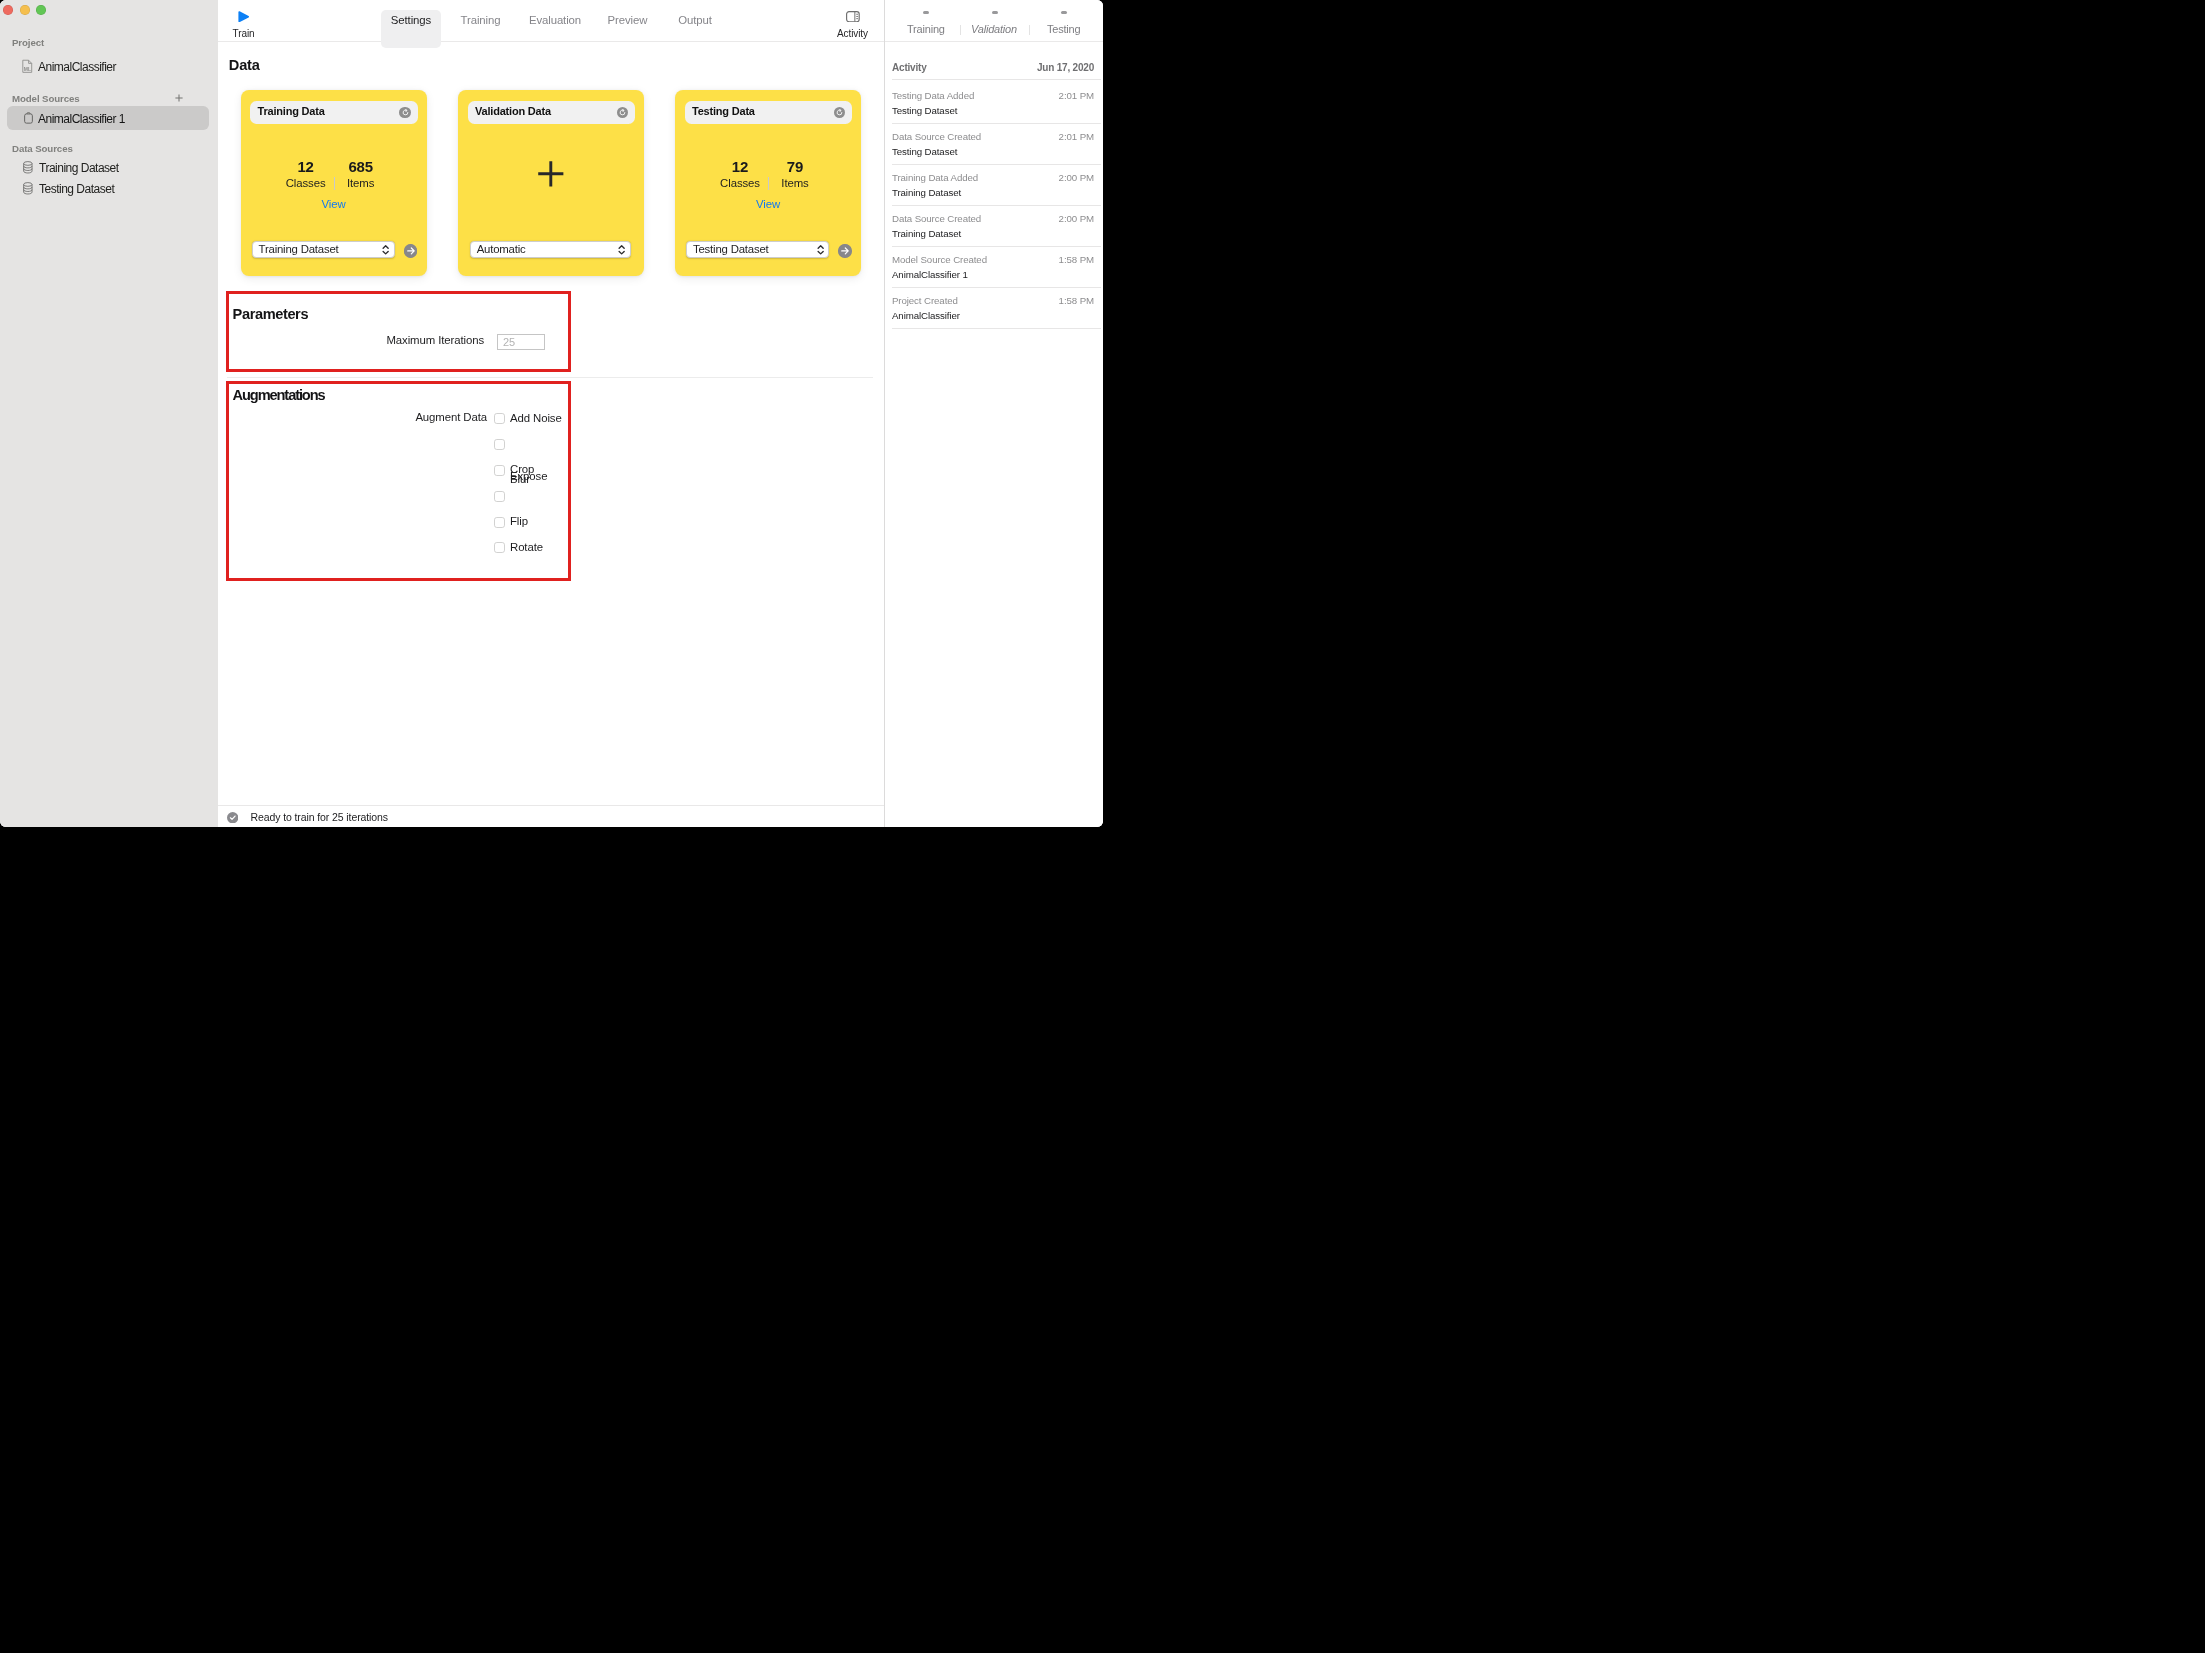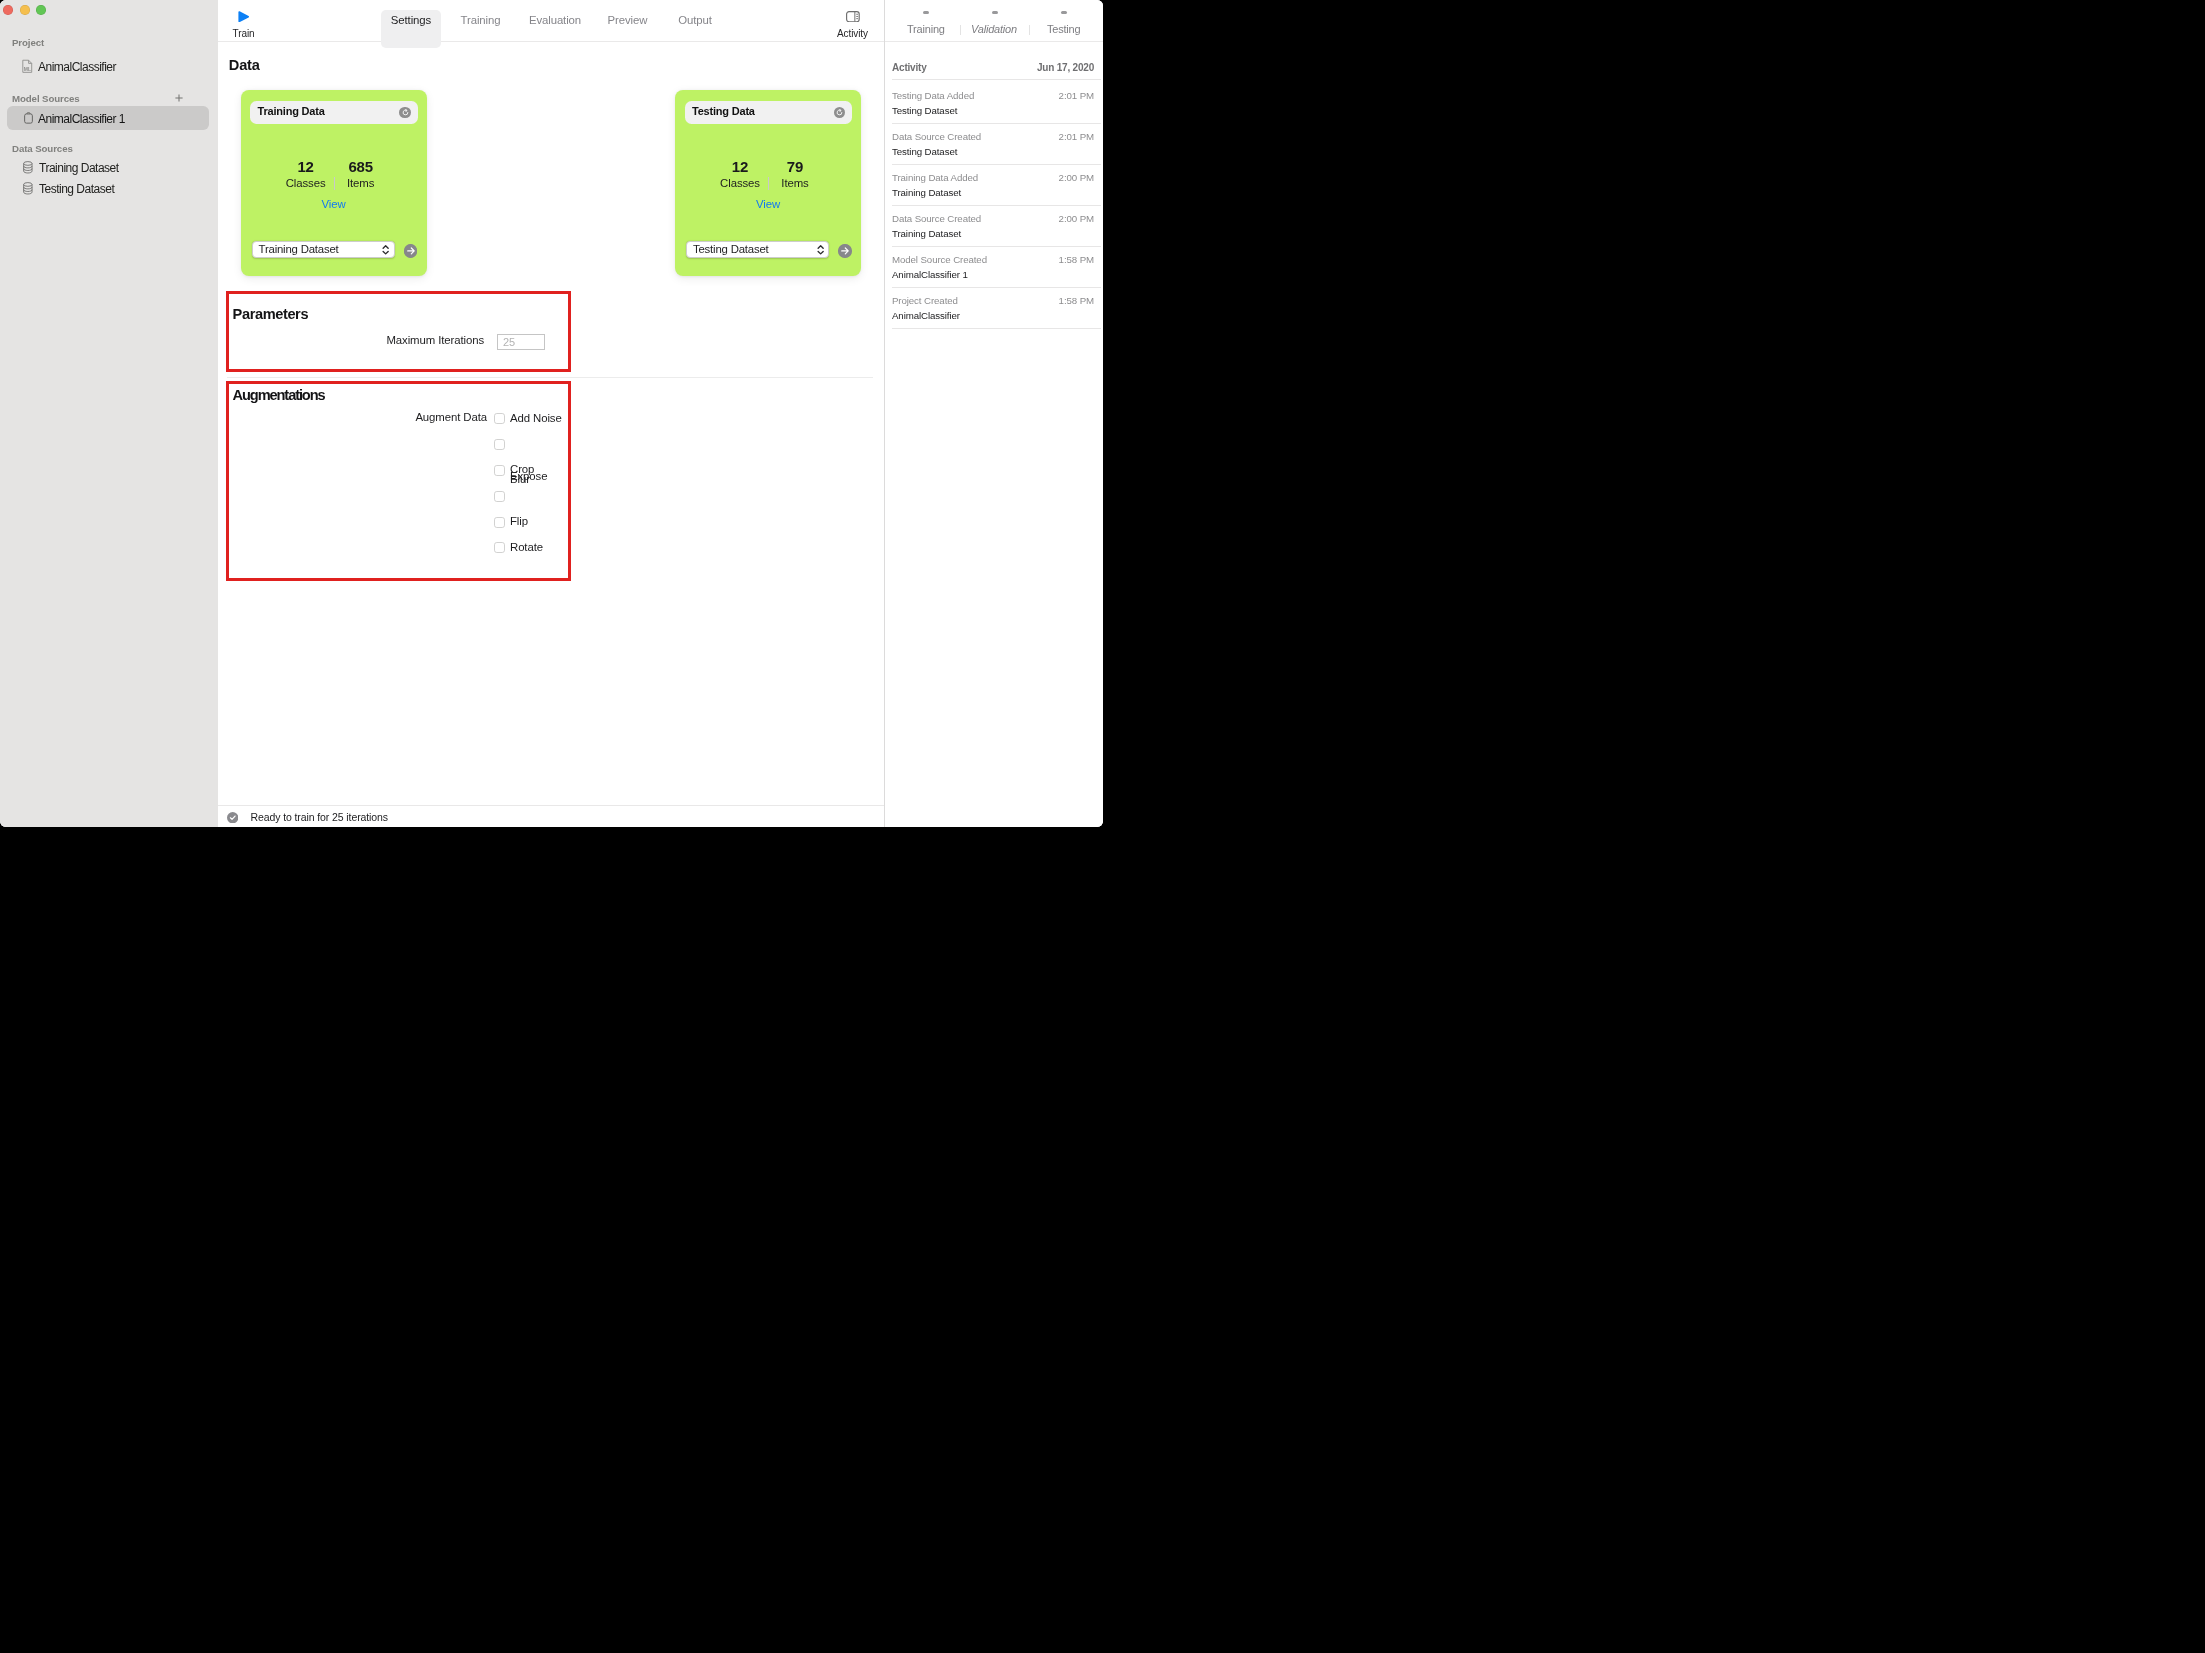--- a/index.html
+++ b/index.html
@@ -17,21 +17,21 @@
 
   
   .main { position:absolute; left:218px; top:0; width:666px; height:827px; background:#fff; }
   .toolbar { position:absolute; left:0; top:0; width:100%; height:42px; border-bottom:0.8px solid #eae9e9; background:#fff; }
   .tab { position:absolute; top:10px; height:38px; line-height:21px; font-size:11.4px; color:#85858a; text-align:center; letter-spacing:-0.1px; }
   .tab.sel { background:#efeff0; border-radius:4.9px; color:#1c1c1e; }
   .tlabel { position:absolute; font-size:10px; color:#262628; letter-spacing:-0.1px; }
 
   .h1 { position:absolute; font-size:14.6px; font-weight:700; color:#141416; letter-spacing:-0.2px; }
 
-  .card { position:absolute; top:90px; width:186px; height:186px; border-radius:8px; background:#bef264;
+  .card { position:absolute; top:90px; width:186px; height:186px; border-radius:8px; background:#fde047;
           box-shadow:0 0.8px 2.4px rgba(0,0,0,0.06), 0 2.4px 9.7px rgba(0,0,0,0.07); }
   .chead { position:absolute; left:9.7px; right:9px; top:10.5px; height:23.5px; border-radius:6.5px; background:#f1f1f1; }
   .ctitle { position:absolute; left:7.3px; top:4.9px; font-size:11px; font-weight:700; letter-spacing:-0.2px; color:#111; }
   .refbtn { position:absolute; right:6.9px; top:6px; width:11.4px; height:11.4px; border-radius:50%; background:#8e8e8e; }
   .bignum { position:absolute; top:68px; font-size:15px; font-weight:700; color:#1a1a1c; text-align:center; letter-spacing:-0.2px; }
   .numlab { position:absolute; top:87px; font-size:11.4px; color:#1d1d1f; text-align:center; letter-spacing:-0.1px; }
   .vline  { position:absolute; top:87px; left:93px; width:0.8px; height:13px; background:#c9c9c9; }
   .view { position:absolute; top:108px; width:100%; text-align:center; font-size:11.4px; color:#1179f2; letter-spacing:-0.1px; }
   .dd { position:absolute; top:151px; height:16.5px; border:0.8px solid #cdcdcd; border-radius:4px; background:#fff;
         box-shadow:0 0.4px 1.6px rgba(0,0,0,0.18); font-size:11.4px; letter-spacing:-0.2px; color:#232325; line-height:15.4px; padding-left:5.7px; }
@@ -141,20 +141,38 @@
       <div class="numlab" style="left:97px; width:46px;">Items</div>
       <div class="view">View</div>
       <div class="dd" style="left:11.3px; width:143px;">Training Dataset<svg class="abs" style="right:4.5px; top:3.2px;" width="7.3" height="9.7" viewBox="0 0 9 12">
         <path d="M1.4 4 L4.5 1 L7.6 4" fill="none" stroke="#2c2c2e" stroke-width="1.7" stroke-linejoin="round" stroke-linecap="round"></path>
         <path d="M1.4 8 L4.5 11 L7.6 8" fill="none" stroke="#2c2c2e" stroke-width="1.7" stroke-linejoin="round" stroke-linecap="round"></path>
       </svg></div>
       <svg class="gobtn" style="left:163px;" width="13.8" height="13.8" viewBox="0 0 17 17">
         <circle cx="8.5" cy="8.5" r="8.5" fill="#87878b"></circle>
         <path d="M4.6 8.5 H12 M9 4.9 L12.6 8.5 L9 12.1" fill="none" stroke="#fff" stroke-width="1.5" stroke-linecap="round" stroke-linejoin="round"></path>
       </svg>
+    </div>
+    <div class="card" style="left:240px;">
+      <div class="chead">
+          <div class="ctitle">Validation Data</div>
+        <div class="refbtn">
+            <svg class="abs" style="left:2.4px; top:2.2px;" width="7" height="7" viewBox="0 0 12 12">
+        <path d="M10.1 6 A4.1 4.1 0 1 1 7.6 2.2" fill="none" stroke="#fff" stroke-width="1.5" stroke-linecap="round"></path>
+        <path d="M6.4 0.6 L8.6 2.5 L6.5 4.4" fill="none" stroke="#fff" stroke-width="1.4" stroke-linecap="round" stroke-linejoin="round" transform="rotate(-8 7.5 2.5)"></path>
+      </svg>
+          </div>
+      </div>
+      <svg class="abs" style="left:79px; top:70px;" width="27.6" height="27.6" viewBox="0 0 34 34">
+        <path d="M17 1.5 V32.5 M1.5 17 H32.5" stroke="#28282a" stroke-width="3.6"></path>
+      </svg>
+      <div class="dd" style="left:12px; width:161px;">Automatic<svg class="abs" style="right:4.9px; top:3.2px;" width="7.3" height="9.7" viewBox="0 0 9 12">
+        <path d="M1.4 4 L4.5 1 L7.6 4" fill="none" stroke="#2c2c2e" stroke-width="1.7" stroke-linejoin="round" stroke-linecap="round"></path>
+        <path d="M1.4 8 L4.5 11 L7.6 8" fill="none" stroke="#2c2c2e" stroke-width="1.7" stroke-linejoin="round" stroke-linecap="round"></path>
+      </svg></div>
     </div>
     <div class="card" style="left:457px;">
       <div class="chead">
           <div class="ctitle">Testing Data</div>
         <div class="refbtn">
             <svg class="abs" style="left:2.4px; top:2.2px;" width="7" height="7" viewBox="0 0 12 12">
         <path d="M10.1 6 A4.1 4.1 0 1 1 7.6 2.2" fill="none" stroke="#fff" stroke-width="1.5" stroke-linecap="round"></path>
         <path d="M6.4 0.6 L8.6 2.5 L6.5 4.4" fill="none" stroke="#fff" stroke-width="1.4" stroke-linecap="round" stroke-linejoin="round" transform="rotate(-8 7.5 2.5)"></path>
       </svg>
           </div>

